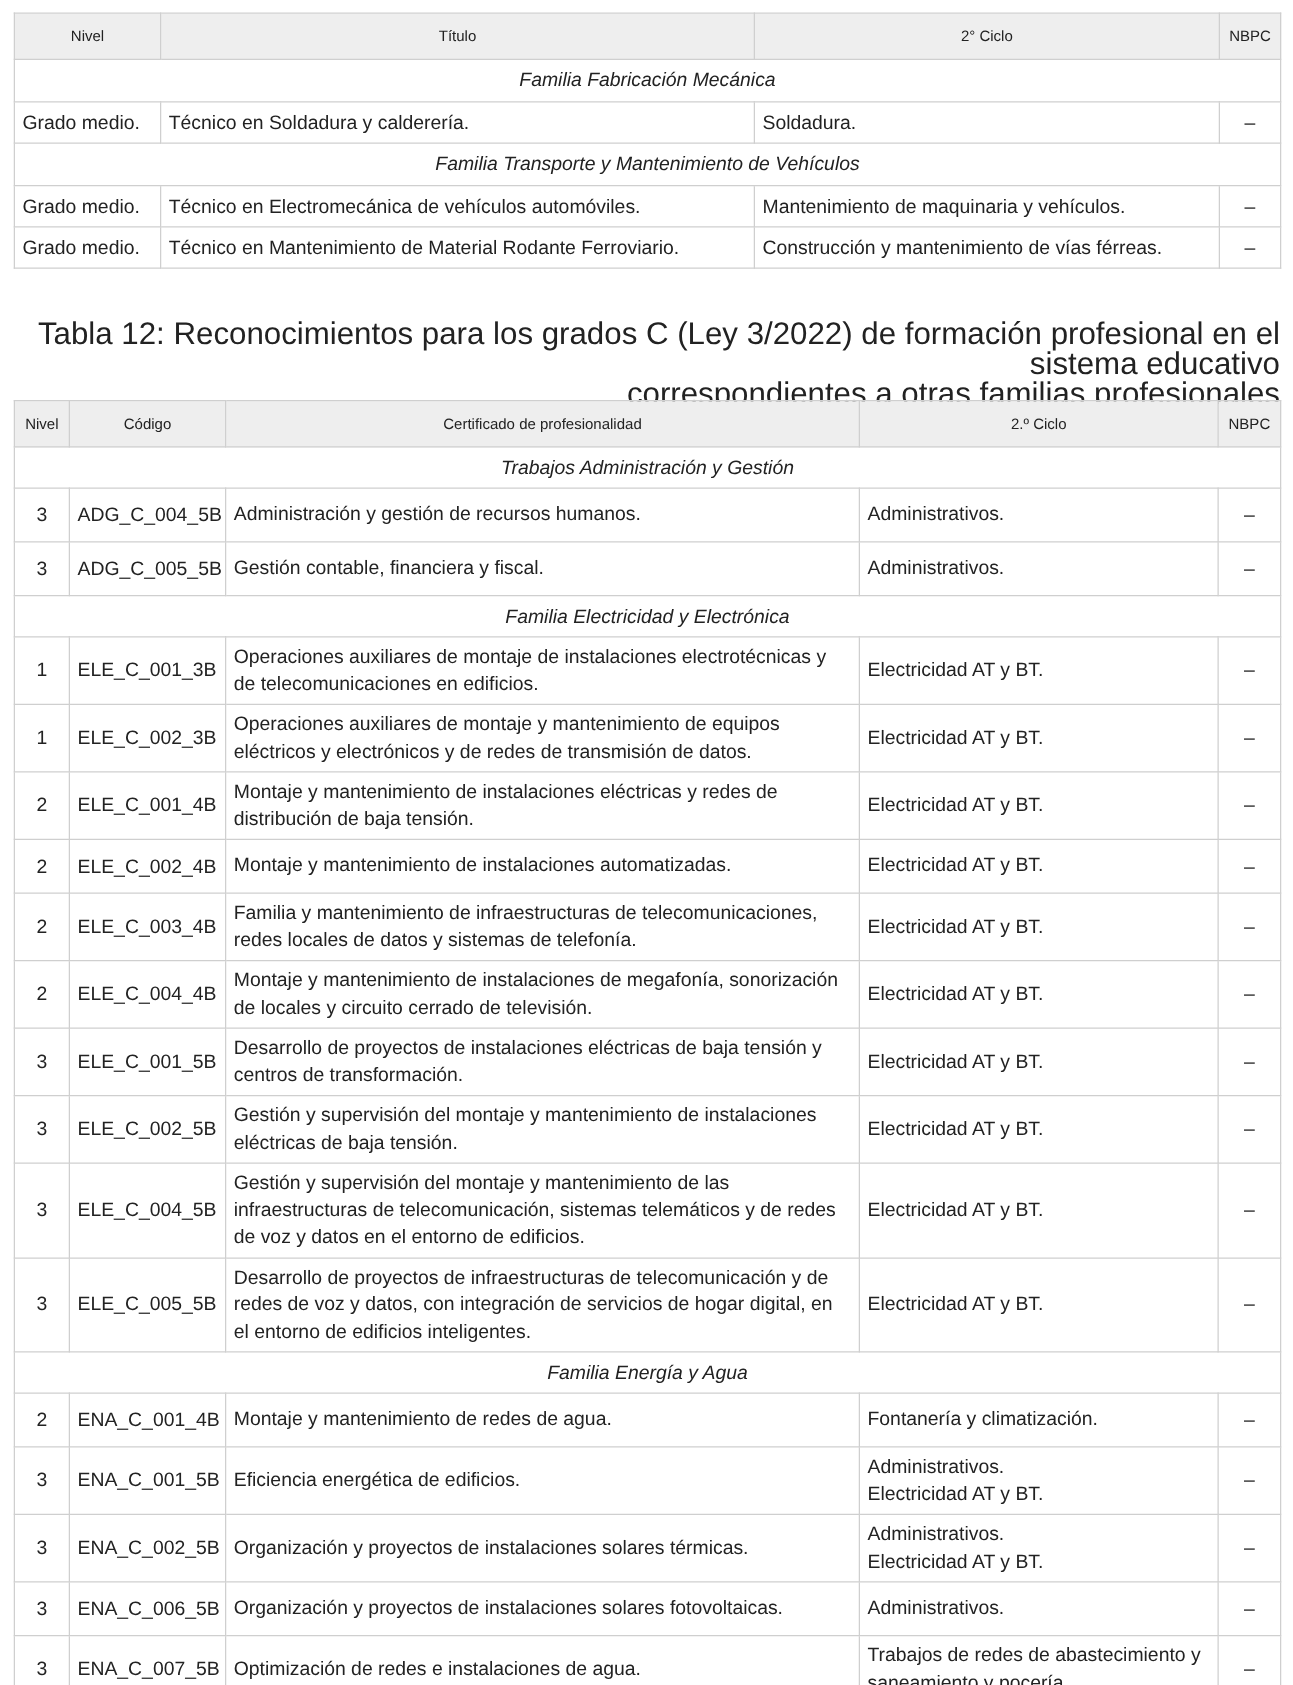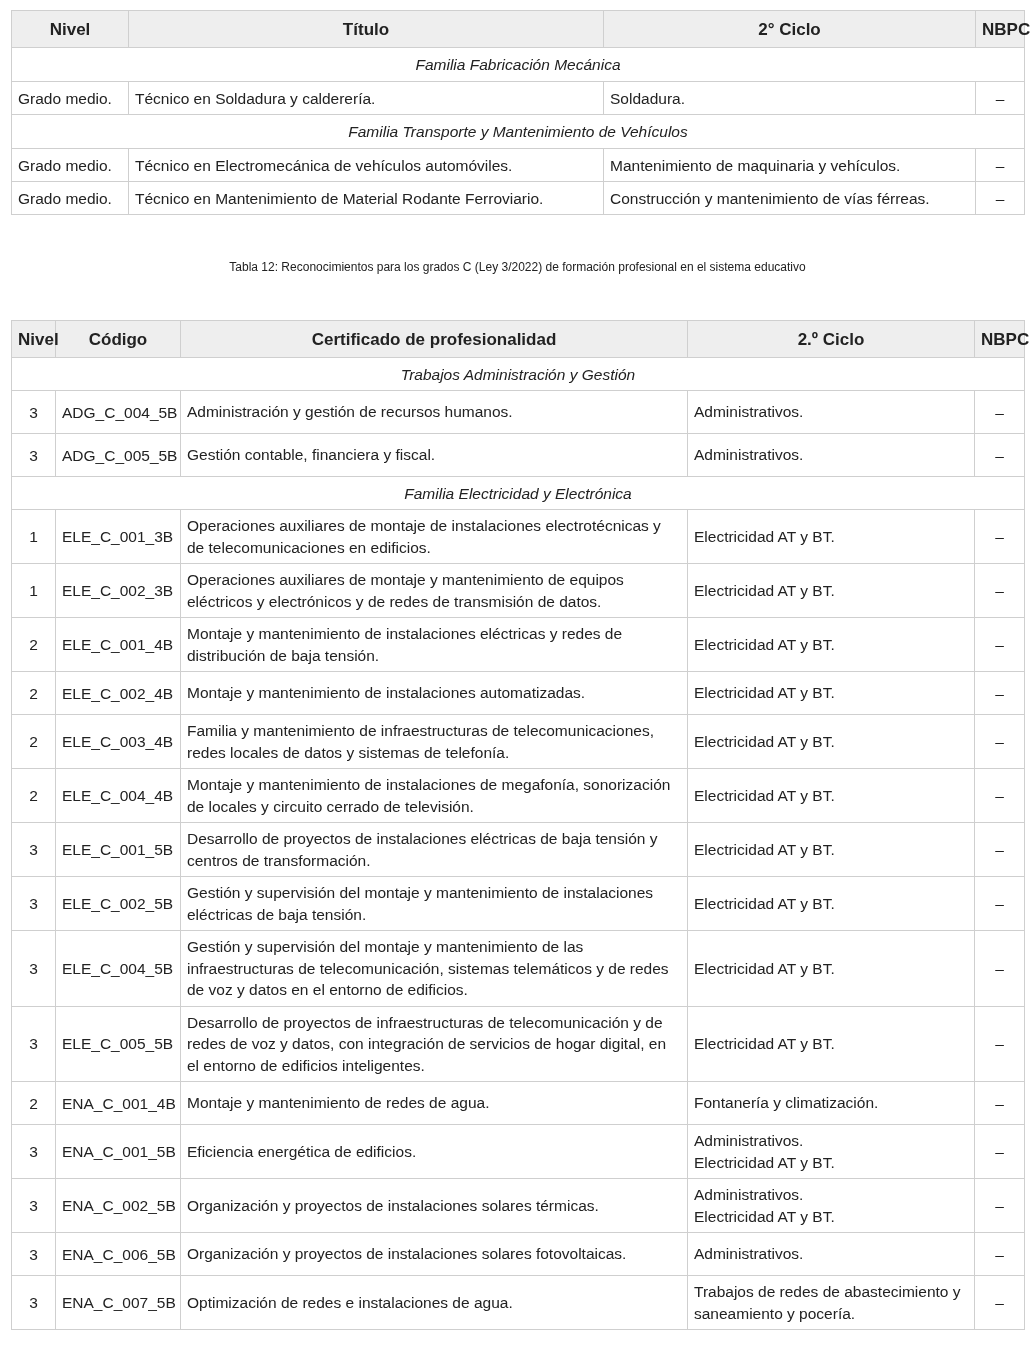--- a/index.html
+++ b/index.html
@@ -1,27 +1,27 @@
 <!DOCTYPE html>
 <html><head>
 <meta charset="utf-8">
 <style>
   html, body { margin:0; padding:0; background:#ffffff; }
   body { width:1034px; height:1348px; position:relative; font-family:"Liberation Sans", sans-serif; color:#222; overflow:hidden; }
   table { border-collapse:collapse; position:absolute; left:11px; table-layout:fixed; }
   td, th { border:1px solid #cfcfcf; font-size:15.5px; padding:0 6px; line-height:21px; }
-  th { background:#eeeeee; font-weight:bold; font-size:17px; text-align:center; }
+  th { background:#eeeeee; font-weight:normal; font-size:12px; text-align:center; }
   td.fam { text-align:center; font-style:italic;margin-top:40px; }
   td.c { text-align:center; }
   td.nbpc { text-align:center; }
   #t1 { top:10px; width:1013px; }
   #t1 th { height:36px; }
   #t1 td { height:32px; }
   #t1 tr.fam-row td { height:33px; }
-  #caption { position:absolute; left:11px; top:255px; width:1013px; text-align:center; font-size:12px; line-height:24px; color:#222; }
+  #caption { position:absolute; left:11px; top:255px; width:1013px; text-align:right; font-size:25px; line-height:24px; color:#222; }
   #t2 { top:320px; width:1013px; }
   #t2 th { height:36px; }
   #t2 td { height:32px; }
   #t2 td.ml { line-height:21.5px; padding-top:5px; padding-bottom:5px; }
   .sub { display:block; }
 </style>
 </head>
 <body>
 
 <table id="t1">
@@ -62,20 +62,21 @@
       <td>Grado medio.</td>
       <td>Técnico en Mantenimiento de Material Rodante Ferroviario.</td>
       <td>Construcción y mantenimiento de vías férreas.</td>
       <td class="nbpc">–</td>
     </tr>
   </tbody>
 </table>
 
 <div id="caption">
   <span class="sub">Tabla 12: Reconocimientos para los grados C (Ley 3/2022) de formación profesional en el sistema educativo</span>
+  <span class="sub">correspondientes a otras familias profesionales</span>
 </div>
 
 <table id="t2">
   <colgroup>
     <col style="width:44px">
       <col style="width:125px">
       <col style="width:507px">
       <col style="width:287px">
       <col style="width:50px">
   </colgroup>
@@ -197,20 +198,23 @@
       <tr>
         <td class="c">3</td>
         <td>ELE_C_005_5B</td>
         <td class="ml">Desarrollo de proyectos de infraestructuras de telecomunicación y de redes de voz y datos, con integración de servicios de hogar digital, en el entorno de edificios inteligentes.</td>
         <td class="ml">
           <span class="sub">Electricidad AT y BT.</span>
         </td>
         <td class="nbpc">–</td>
       </tr>
       <tr>
+        <td colspan="5" class="fam">Familia Energía y Agua</td>
+      </tr>
+      <tr>
         <td class="c">2</td>
         <td>ENA_C_001_4B</td>
         <td class="ml">Montaje y mantenimiento de redes de agua.</td>
         <td class="ml">
           <span class="sub">Fontanería y climatización.</span>
         </td>
         <td class="nbpc">–</td>
       </tr>
       <tr>
         <td class="c">3</td>

